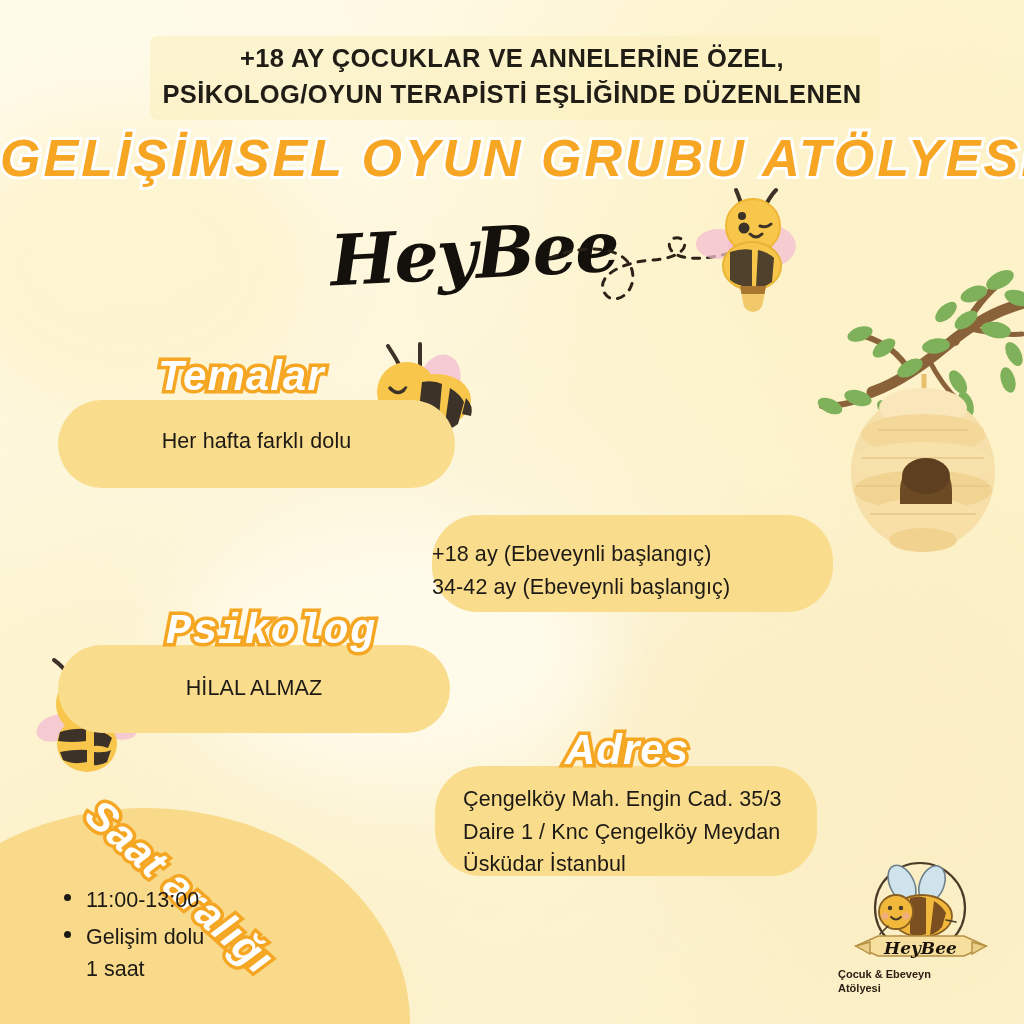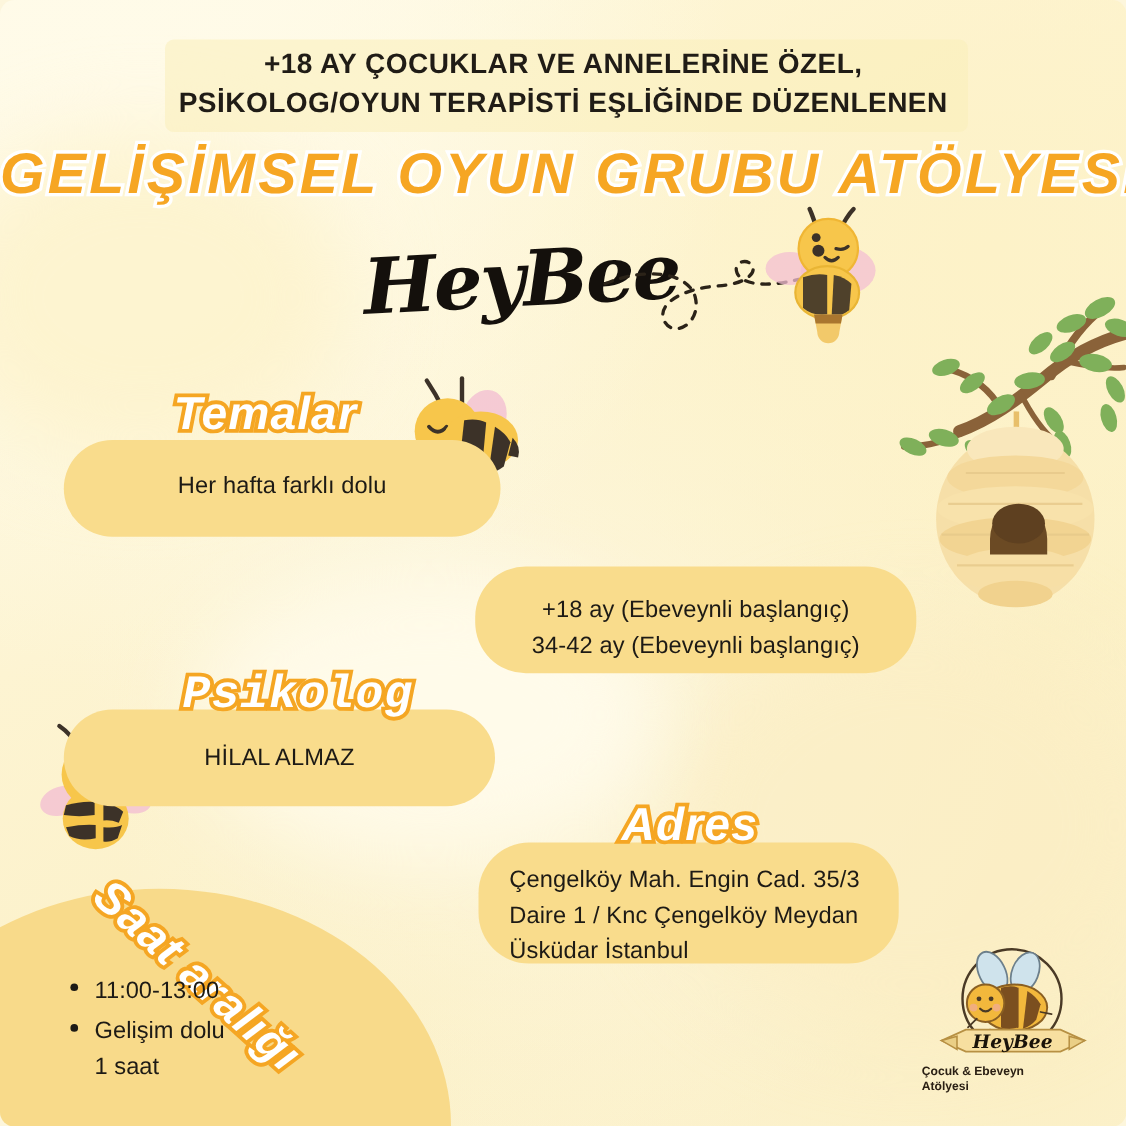--- a/index.html
+++ b/index.html
@@ -9,21 +9,20 @@
     background:#fdf6dc;
   }
   #poster{
     position:relative;width:1024px;height:1024px;overflow:hidden;
     background:
       radial-gradient(circle at 12% 8%, #fffbe9 0%, rgba(255,251,233,0) 42%),
       radial-gradient(circle at 88% 22%, #fdf2c8 0%, rgba(253,242,200,0) 48%),
       radial-gradient(circle at 50% 60%, #fdf7e0 0%, rgba(253,247,224,0) 55%),
       radial-gradient(circle at 92% 92%, #fbefc4 0%, rgba(251,239,196,0) 45%),
       linear-gradient(150deg,#fffbe8 0%,#fdf4d2 38%,#fbf0c6 70%,#fdf6dd 100%);
-    border-radius: 13px;
   }
   .wash{position:absolute;border-radius:50%;filter:blur(38px);pointer-events:none;}
 
   
   .kicker-band{
     position:absolute;left:150px;top:36px;width:730px;height:84px;
     background:rgba(250,238,186,.55);border-radius:8px;
   }
   .kicker{
     position:absolute;left:90px;top:40px;width:844px;
@@ -63,21 +62,21 @@
     color:#ffffff;-webkit-text-stroke:7px #f5a623;paint-order:stroke fill;
     letter-spacing:1px;white-space:nowrap;
   }
 
   #c-temalar{left:58px;top:400px;width:397px;height:88px;}
   #h-temalar{left:158px;top:352px;}
   #b-temalar{left:58px;top:425px;width:397px;text-align:center;}
 
   #c-yas{left:432px;top:515px;width:401px;height:97px;}
   #h-yas{left:498px;top:470px;}
-  #b-yas{left:432px;top:538px;width:401px;text-align:center;}
+  #b-yas{left:432px;top:538px;width:401px;text-align:left;}
 
   #c-psikolog{left:58px;top:645px;width:392px;height:88px;}
   #h-psikolog{left:166px;top:608px;font-family:Liberation Mono, monospace;}
   #b-psikolog{left:58px;top:672px;width:392px;text-align:center;}
 
   #c-adres{left:435px;top:766px;width:382px;height:110px;}
   #h-adres{left:565px;top:726px;}
   #b-adres{left:463px;top:783px;width:350px;text-align:left;}
 
   #h-saat{

